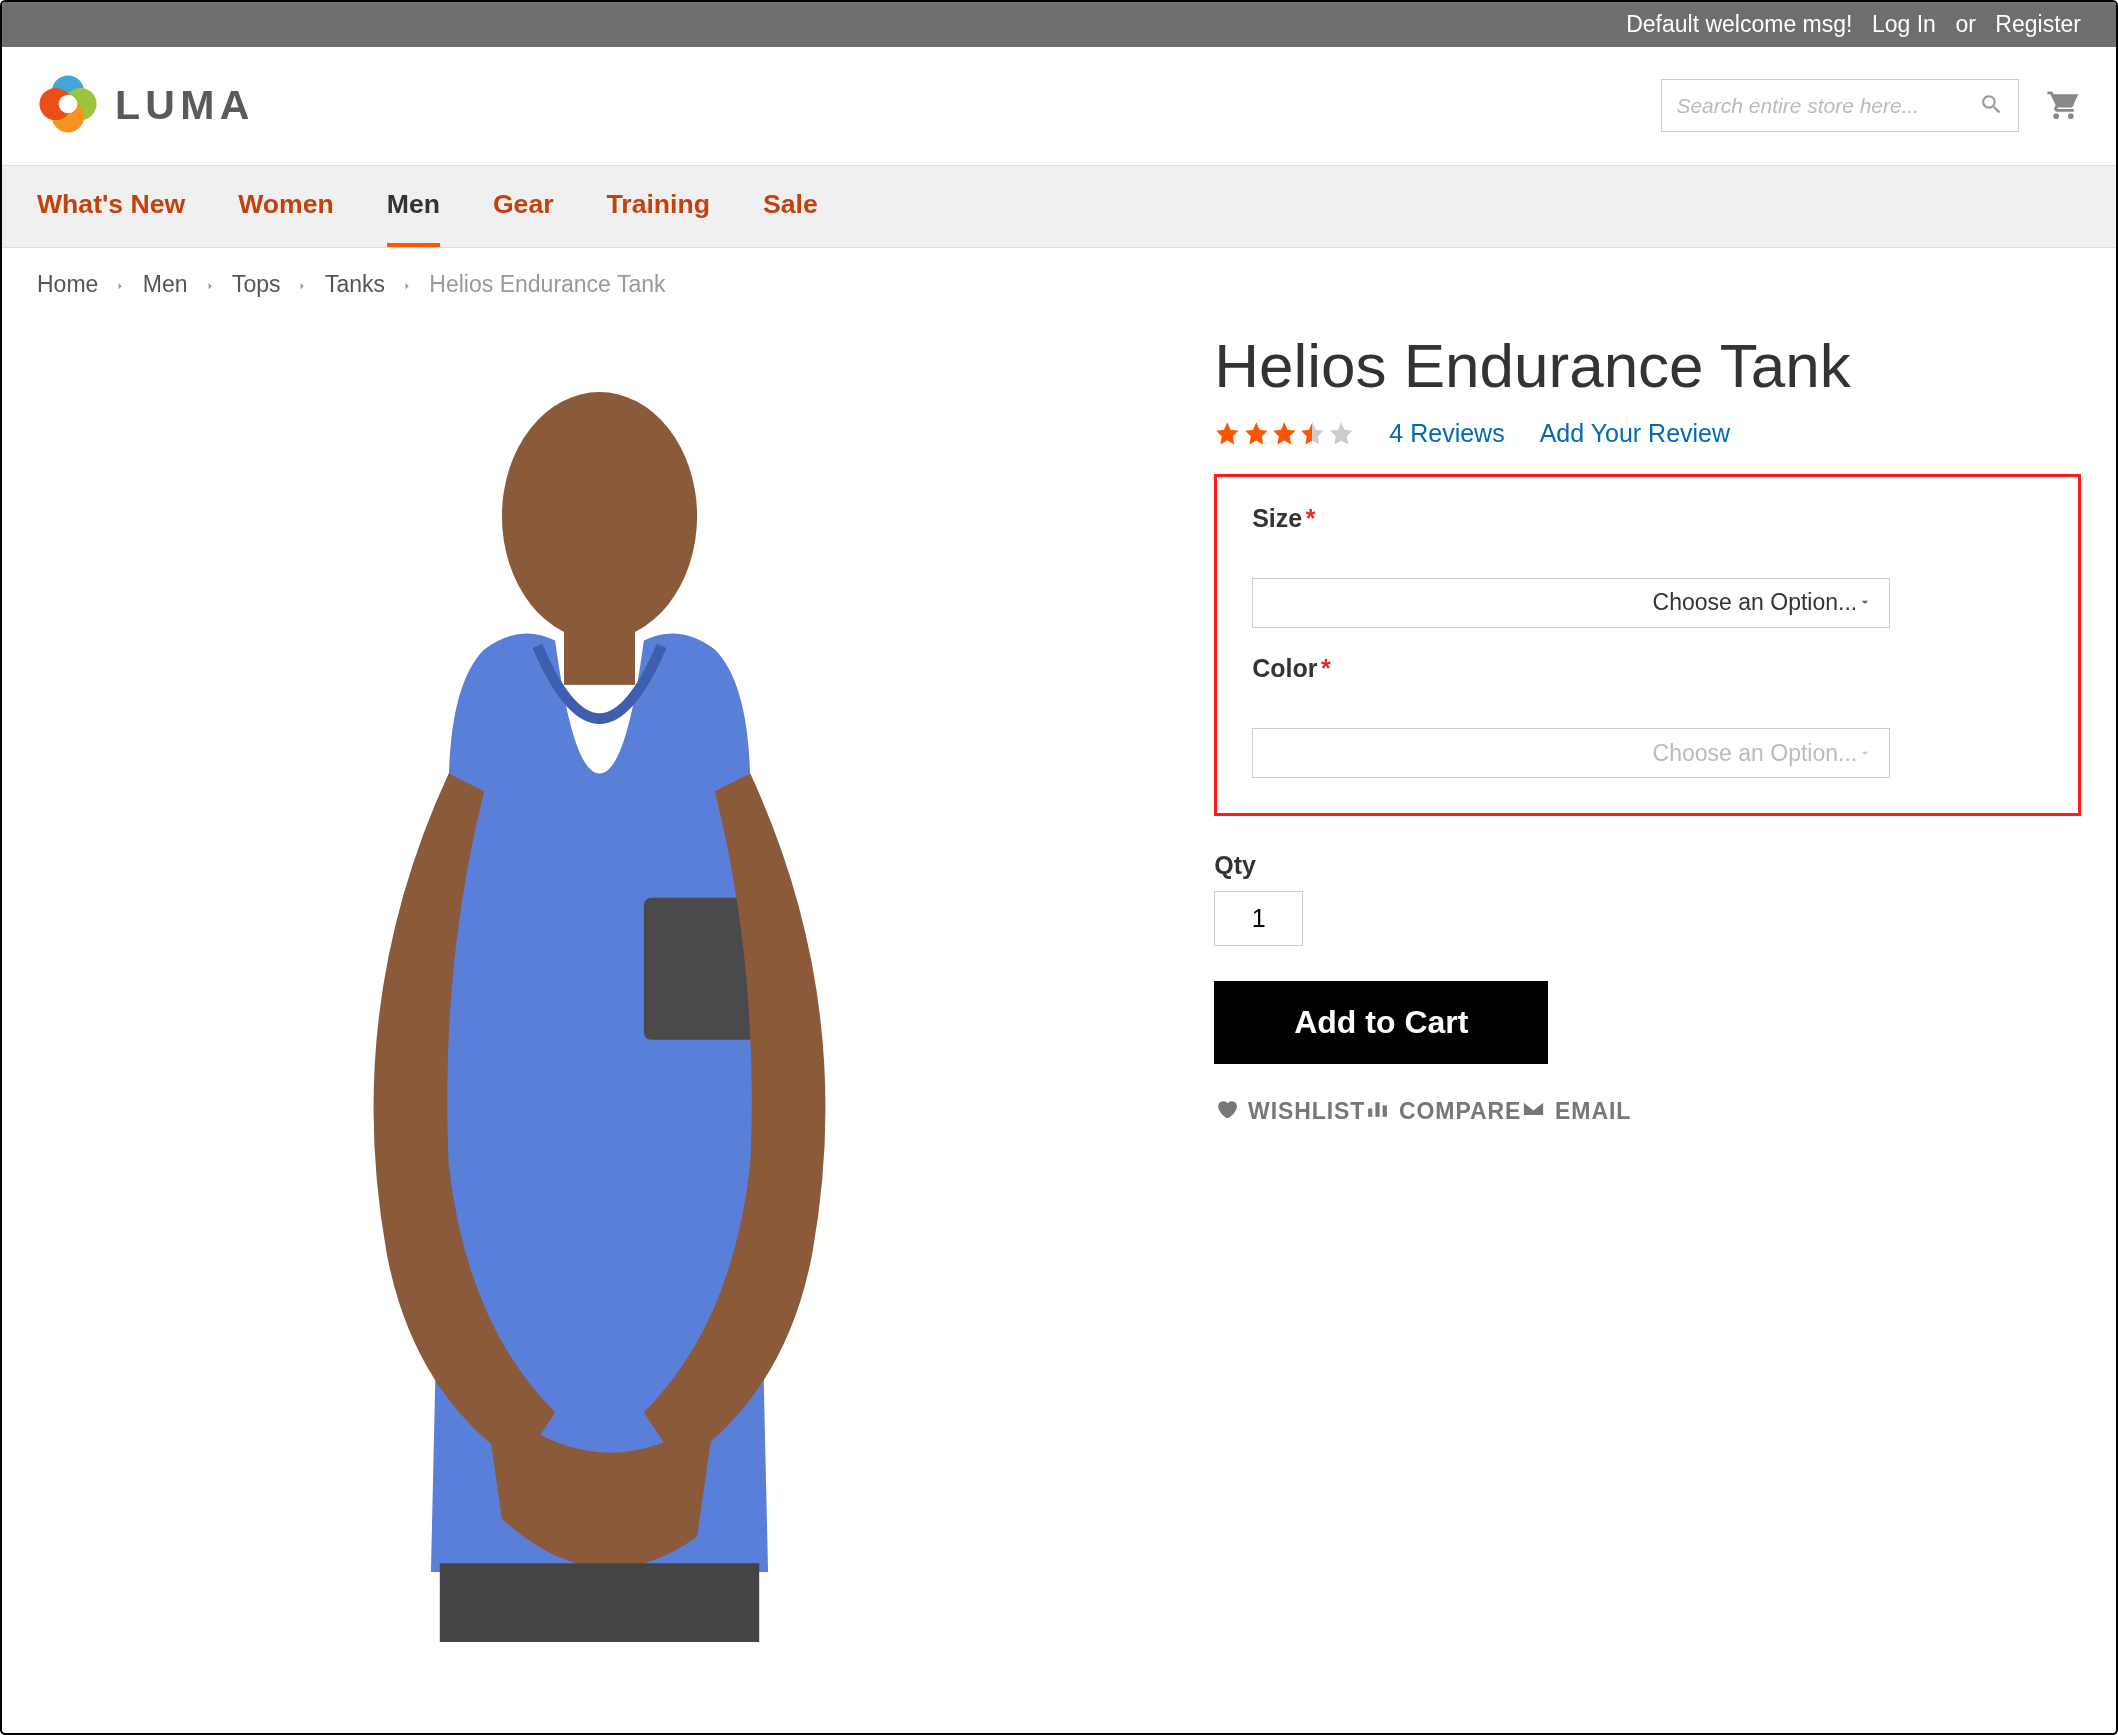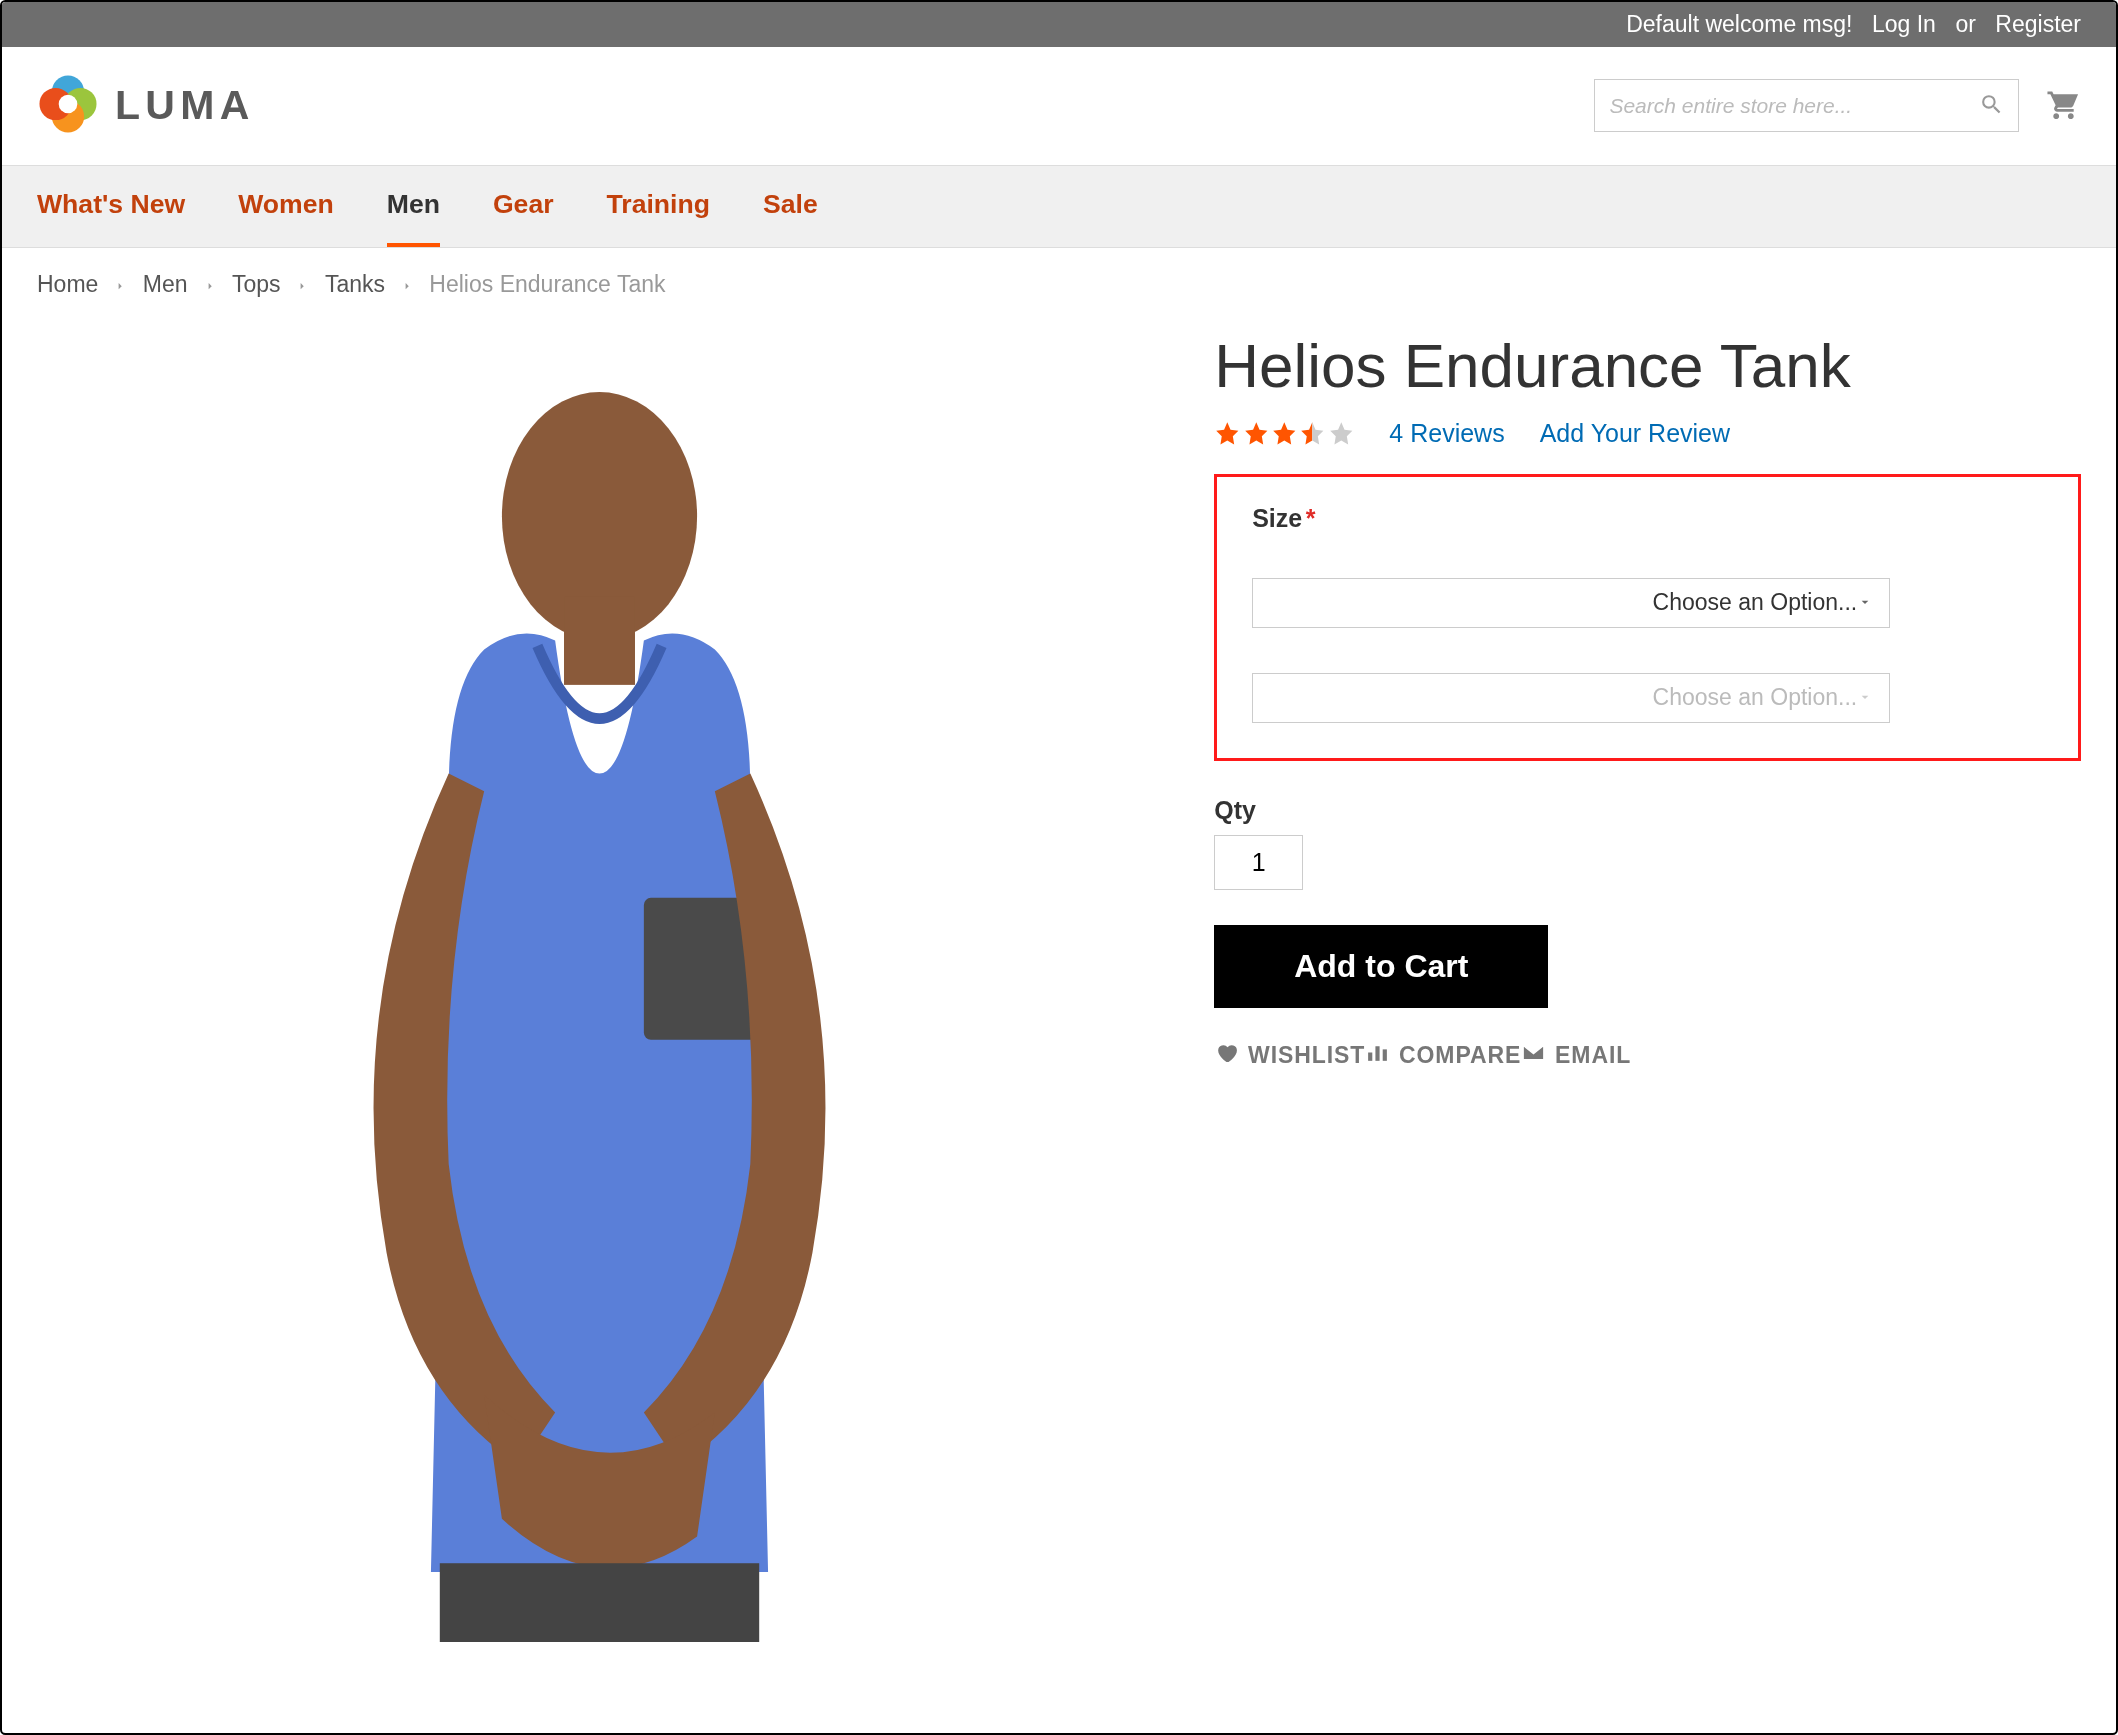--- a/index.html
+++ b/index.html
@@ -38,21 +38,21 @@
   }
   .logo-wrap { display: flex; align-items: center; gap: 16px; }
   .logo-text {
     font-size: 41px;
     font-weight: 700;
     letter-spacing: 5.3px;
     color: #5a5a5a;
   }
   .header-right { display: flex; align-items: center; gap: 26.6px; }
   .search-box {
-    width: 425px;
+    width: 358px;
     height: 53px;
     border: 0.9px solid #ccc;
     display: flex;
     align-items: center;
     padding: 0 14px;
   }
   .search-box input {
     flex: 1;
     border: none;
     outline: none;
@@ -333,20 +333,23 @@
           <span>Size</span><span class="req">*</span>
         </label>
         <div class="select">
           <span>Choose an Option...</span>
           <span class="chev"><svg viewBox="0 0 24 24">
                 <path d="M7 10l5 5 5-5z"></path>
               </svg></span>
         </div>
       </div>
       <div class="field">
+        <label class="field-label">
+          <span>Color</span><span class="req">*</span>
+        </label>
         <div class="select disabled">
           <span>Choose an Option...</span>
           <span class="chev"><svg viewBox="0 0 24 24">
                 <path d="M7 10l5 5 5-5z"></path>
               </svg></span>
         </div>
       </div>
     </div>
 
     <label class="qty-label">Qty</label>

